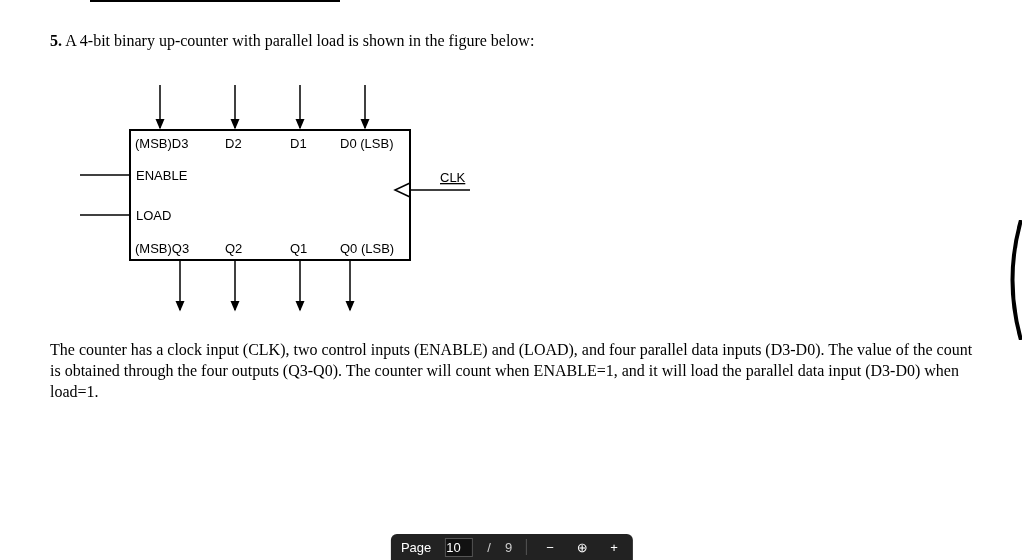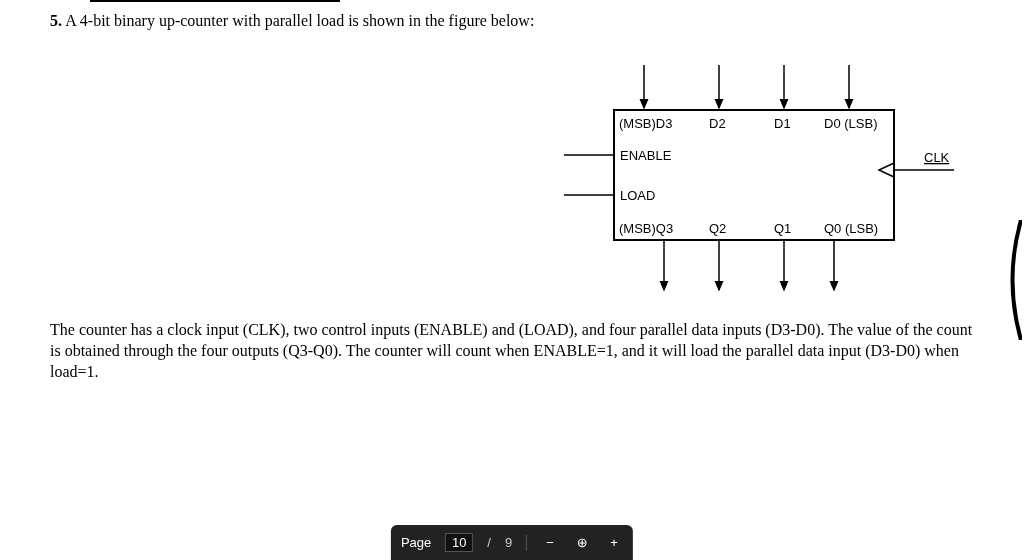--- a/index.html
+++ b/index.html
@@ -7,56 +7,56 @@
       font-family: "Times New Roman", Times, serif;
       font-size: 16px;
       background: #fff;
       color: #000;
       width: 1024px;
       height: 560px;
       overflow: hidden;
       position: relative;
     }
     .page {
-      padding: 12px 50px;
+      padding: 32px 50px;
     }
     .question-start { margin-bottom: 20px; }
     .qnum { font-weight: bold; }
     .diagram-area {
       display: flex;
-      justify-content: flex-end;
+      justify-content: flex-start;
       margin: 10px 0 20px;
     }
     .desc { margin-top: 20px; line-height: 1.3; }
     .part { margin-top: 18px; line-height: 1.3; }
     .partlabel { font-weight: bold; }
     .toolbar {
       position: absolute;
       bottom: 0;
       left: 50%;
       transform: translateX(-50%);
       background: #222;
       color: #fff;
-      height: 35px;
+      height: 26px;
       display: flex;
       align-items: center;
       padding: 12px 10px;
       gap: 14px;
       border-radius: 6px 6px 0 0;
       font-family: Arial, sans-serif;
       font-size: 13px;
       margin-top: 12px;
     }
     .toolbar .sep { width:1px; height:16px; background:#555; }
     .toolbar .page-input {
       background: #111;
       color: #fff;
       border: 1px solid #555;
       width: 28px;
-      text-align: center;
+      text-align: left;
       font-size: 13px;
       padding: 1px 0;
     }
     .toolbar .page-total { color: #ccc; }
     .toolbar .btn { cursor: pointer; width:18px; text-align:center; }
     .scroll-ind {
       position: absolute;
       right: 2px;
       top: 50%;
       transform: translateY(-50%);

